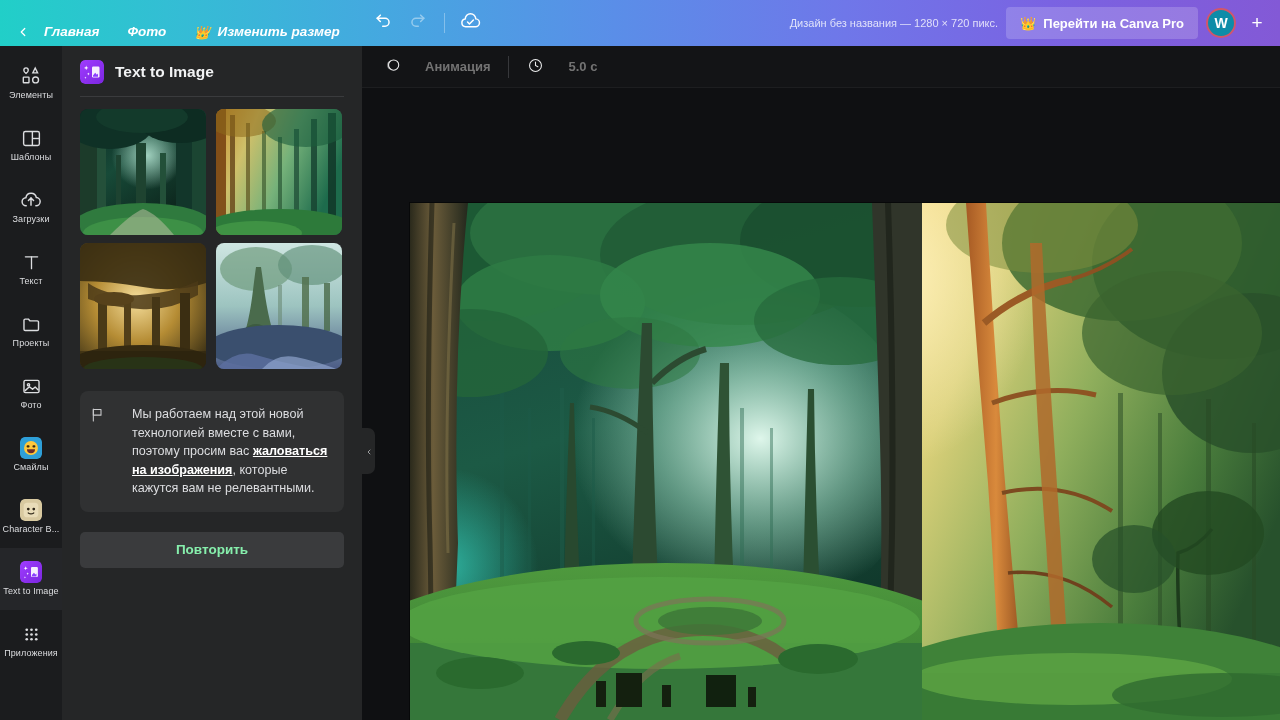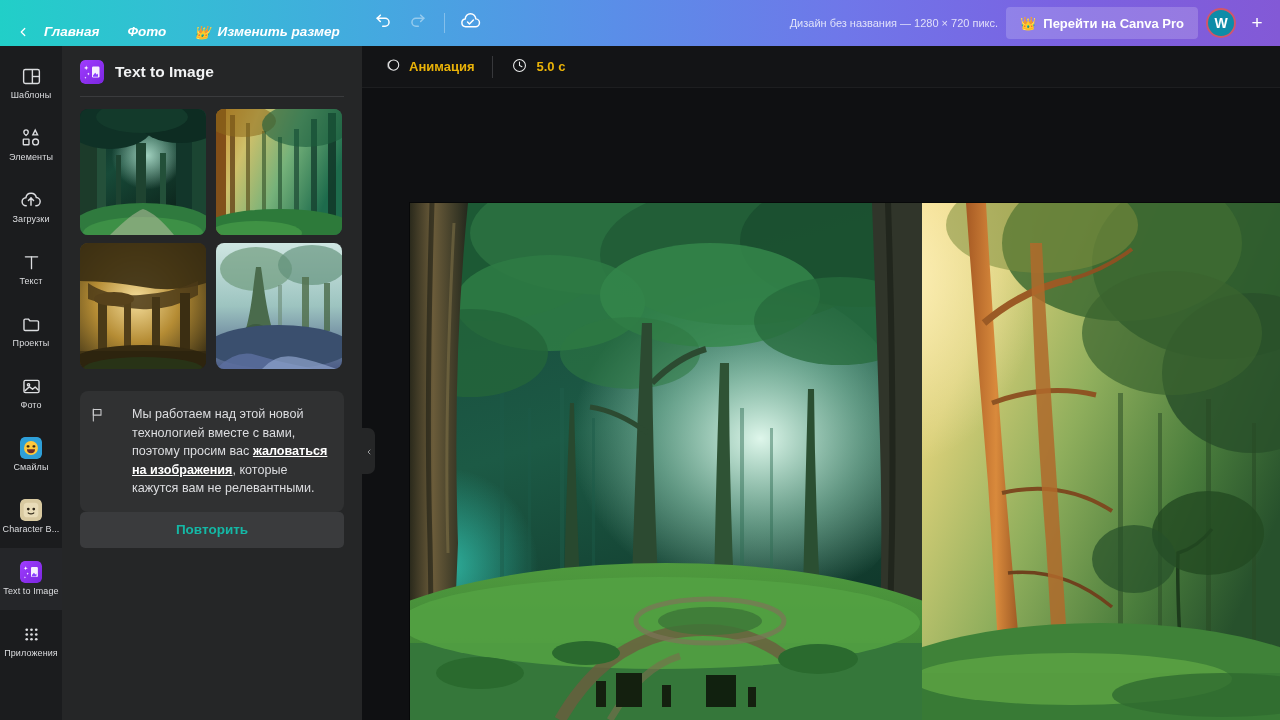--- a/index.html
+++ b/index.html
@@ -94,44 +94,44 @@
   }
   .prompt-text b { color: #ffffff; font-weight: 700; }
   .notice {
     margin-top: 22px; background: #303132; border-radius: 8px;
     padding: 14px 14px 14px 10px; display: flex; gap: 26px; align-items: flex-start;
   }
   .notice-ico { flex: none; margin-top: 2px; }
   .notice-text { color: #dcdde0; font-size: 12.6px; line-height: 18.6px; }
   .notice-text a { color: #ffffff; text-decoration: underline; font-weight: 600; cursor: pointer; }
   .retry-btn {
-    width: 100%; height: 36px; border-radius: 5px;
-    background: #3a3b3d; color: #14b8a6; font-size: 13.5px; font-weight: 600;
+    margin-top: 20px; width: 100%; height: 36px; border-radius: 5px;
+    background: #3a3b3d; color: #86efac; font-size: 13.5px; font-weight: 600;
     border: none; cursor: pointer; font-family: "Liberation Sans", sans-serif;
   }
 
   
   .collapse-handle {
     position: absolute; left: 362px; top: 428px; width: 13px; height: 46px;
     background: #252627; border-radius: 0 7px 7px 0; z-index: 21;
     display: flex; align-items: center; justify-content: center; cursor: pointer;
   }
 
   
   .editor {
     position: absolute; left: 362px; top: 46px; width: 918px; height: 674px;
     background: #0f1012; z-index: 10;
   }
   .ed-toolbar {
     height: 42px; display: flex; align-items: center; padding-left: 12px;
     border-bottom: 1px solid #1d1e20; background: #131416;
   }
   .ed-tool {
-    display: flex; align-items: center; gap: 8px; height: 30px; padding: 0 10px;
-    border-radius: 4px; color: #eab308; font-size: 13px; font-weight: 600;
+    display: flex; align-items: center; gap: 24px; height: 30px; padding: 0 10px;
+    border-radius: 4px; color: #737373; font-size: 13px; font-weight: 600;
     cursor: pointer; white-space: nowrap;
   }
   .ed-sep { width: 1px; height: 22px; background: #37383b; margin: 0 8px; }
 
   .canvas-area { position: relative; width: 918px; height: 632px; overflow: hidden; }
   .canvas {
     position: absolute; left: 48px; top: 115px; width: 870px; height: 517px;
     overflow: hidden; box-shadow: 0 0 0 1px rgba(0,0,0,.5);
   }
   .canvas-half { position: absolute; top: 0; height: 517px; overflow: hidden; }
@@ -209,39 +209,39 @@
       <div class="plus-btn">
         <span>+</span>
       </div>
     </div>
   </div>
 
   <div class="rail">
 
     <div class="rail-item">
       <span class="rail-ico">
-        <svg width="21" height="21" viewBox="0 0 24 24" fill="none" stroke="#dcdde0" stroke-width="1.6">
-          <rect x="3" y="4" width="18" height="16" rx="2"></rect>
-            <line x1="13" y1="4" x2="13" y2="20"></line>
-          <line x1="13" y1="12" x2="21" y2="12"></line>
-        </svg>
-      </span>
-      <span class="rail-label">Шаблоны</span>
-    </div>
-
-    <div class="rail-item">
-      <span class="rail-ico">
         <svg width="22" height="22" viewBox="0 0 24 24" fill="none" stroke="#dcdde0" stroke-width="1.5">
           <path d="M6.6 3.2c-1.4 0-2.4 1.1-2.4 2.4 0 2 2.4 3.6 2.4 3.6s2.4-1.6 2.4-3.6c0-1.3-1-2.4-2.4-2.4z"></path>
           <path d="M16.6 3.3l2.6 5.3h-5.2z"></path>
           <rect x="3.6" y="13.2" width="6.2" height="6.2" rx="0.6"></rect>
           <circle cx="17" cy="16.3" r="3.2"></circle>
         </svg>
       </span>
       <span class="rail-label">Элементы</span>
+    </div>
+
+    <div class="rail-item">
+      <span class="rail-ico">
+        <svg width="21" height="21" viewBox="0 0 24 24" fill="none" stroke="#dcdde0" stroke-width="1.6">
+          <rect x="3" y="4" width="18" height="16" rx="2"></rect>
+            <line x1="13" y1="4" x2="13" y2="20"></line>
+          <line x1="13" y1="12" x2="21" y2="12"></line>
+        </svg>
+      </span>
+      <span class="rail-label">Шаблоны</span>
     </div>
 
     <div class="rail-item">
       <span class="rail-ico">
         <svg width="22" height="22" viewBox="0 0 24 24" fill="none" stroke="#dcdde0" stroke-width="1.6" stroke-linecap="round" stroke-linejoin="round">
           <path d="M6.8 18.2A4.3 4.3 0 0 1 6.4 9.6 5.8 5.8 0 0 1 17.8 9.3a4.3 4.3 0 0 1-.5 8.9"></path>
           <polyline points="9.2 12.6 12 9.8 14.8 12.6"></polyline>
             <line x1="12" y1="9.8" x2="12" y2="17.6"></line>
         </svg>
       </span>

